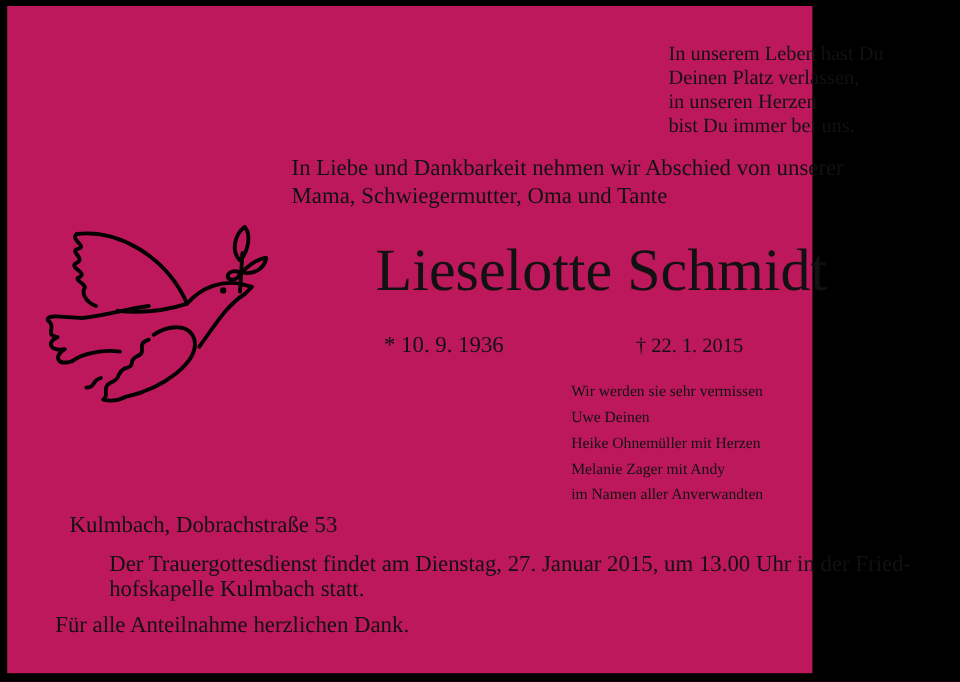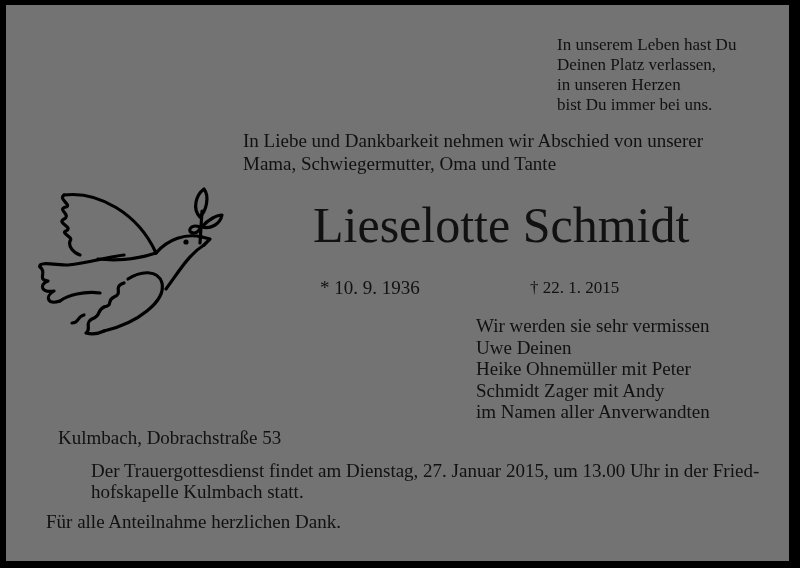--- a/index.html
+++ b/index.html
@@ -1,36 +1,36 @@
 <!DOCTYPE html>
 <html><head>
   <meta charset="utf-8">
   <style>
     * { margin: 0; padding: 0; box-sizing: border-box; }
     html, body { width: 800px; height: 568px; background: #000000; overflow: hidden; }
     body { position: relative; font-family: "Liberation Serif", "DejaVu Serif", serif; color: #111111; }
     .page {
       position: absolute;
       left: 6px; top: 5px;
-      width: 783px; height: 556px;
-      background: #737373;
+      width: 671px; height: 556px;
+      background: #be185d;
     }
     .t { position: absolute; white-space: nowrap; font-size: 19px; line-height: 20px; }
     .poem { left: 551px; top: 30px; font-size: 17px; line-height: 20px; }
     .poem div { white-space: nowrap; }
     .intro { left: 237px; top: 124px; font-size: 19px; line-height: 23px; }
     .intro div { white-space: nowrap; }
     .name {
       position: absolute; left: 307px; top: 192px;
       font-size: 50px; line-height: 56px; letter-spacing: 0px; white-space: nowrap;
     }
     .maiden { left: 422px; top: 245px; font-size: 18px; }
     .born { left: 314px; top: 273px; font-size: 19px; }
     .died { left: 524px; top: 273px; font-size: 17px; }
-    .mourners { left: 470px; top: 310px; font-size: 19px; line-height: 21.5px; }
+    .mourners { left: 470px; top: 310px; font-size: 13px; line-height: 21.5px; }
     .mourners div { white-space: nowrap; }
     .address { left: 40px; top: 423px; margin-left: 12px; }
     .service { left: 40px; top: 455px; line-height: 21px; }
     .service div { white-space: nowrap; margin-left: 45px; }
     .thanks { left: 40px; top: 507px; }
     .dove { position: absolute; left: 22px; top: 178px; width: 200px; height: 170px; }
     .dove path, .dove line { fill: none; stroke: #000; stroke-width: 3.2; stroke-linecap: round; stroke-linejoin: round; }
     .dove .eye { fill: #000; stroke: none; }
   </style>
 </head>
@@ -83,22 +83,22 @@
   <div class="name">Lieselotte Schmidt</div>
 
 
   <div class="t born">* 10. 9. 1936</div>
 
   <div class="t died">† 22. 1. 2015</div>
 
   <div class="t mourners">
     <div>Wir werden sie sehr vermissen</div>
     <div>Uwe Deinen</div>
-    <div>Heike Ohnemüller mit Peter</div>
-    <div>Schmidt Zager mit Andy</div>
+    <div>Heike Ohnemüller mit Herzen</div>
+    <div>Melanie Zager mit Andy</div>
     <div>im Namen aller Anverwandten</div>
   </div>
 
   <div class="t address">Kulmbach, Dobrachstraße 53</div>
 
   <div class="t service">
     <div>Der Trauergottesdienst findet am Dienstag, 27. Januar 2015, um 13.00 Uhr in der Fried-</div>
     <div>hofskapelle Kulmbach statt.</div>
   </div>
 

